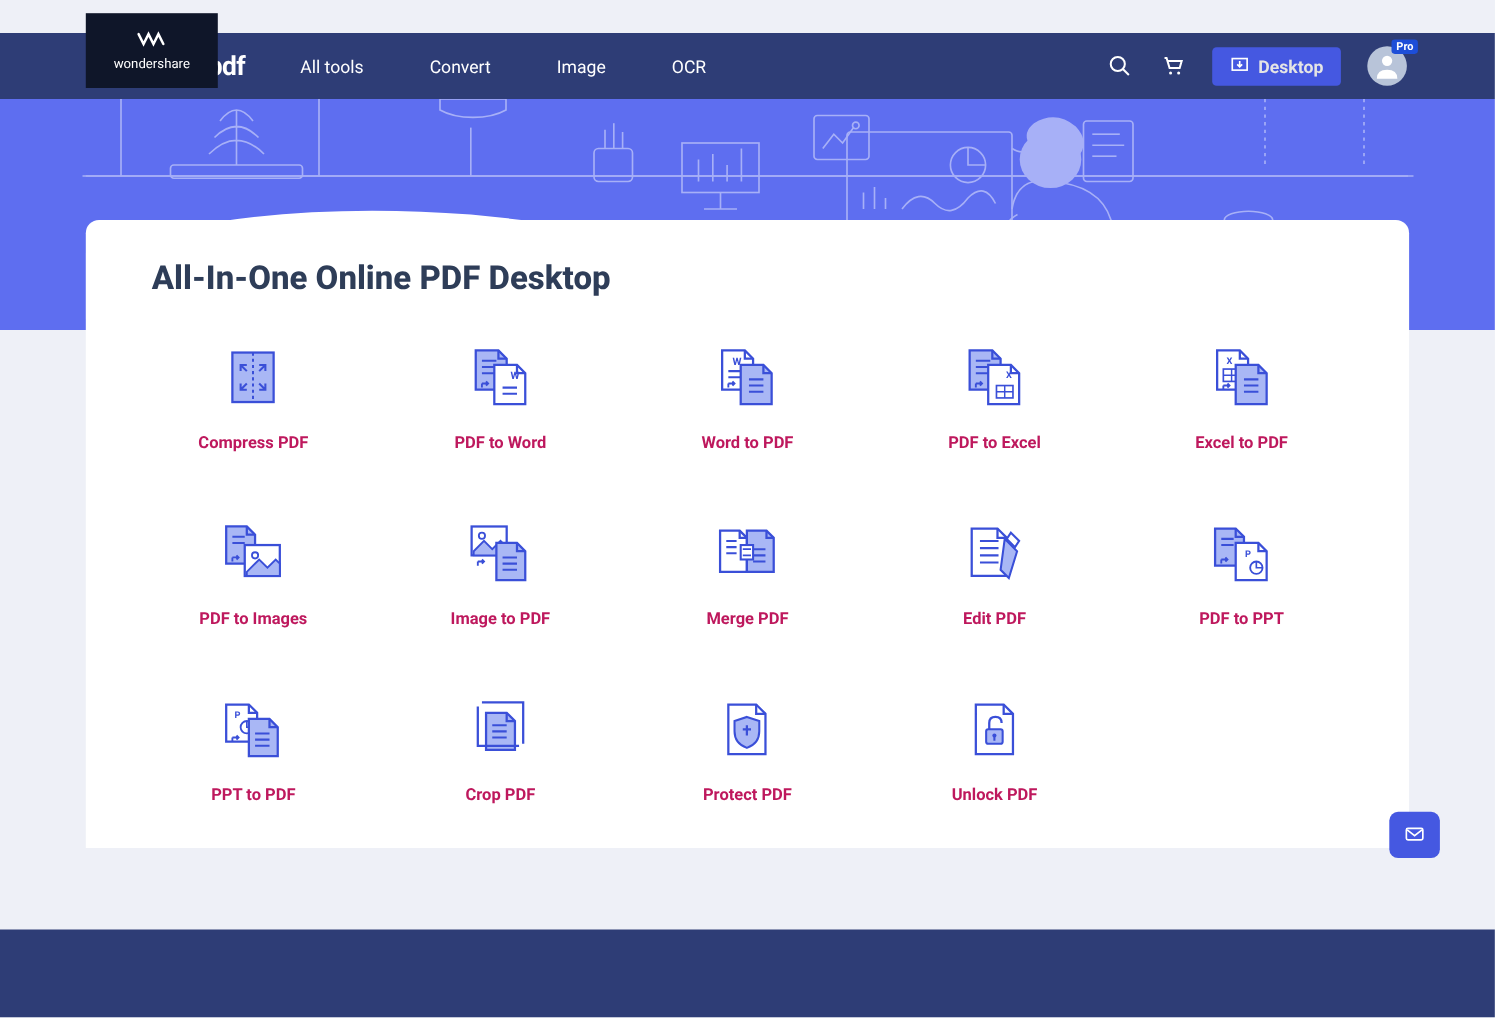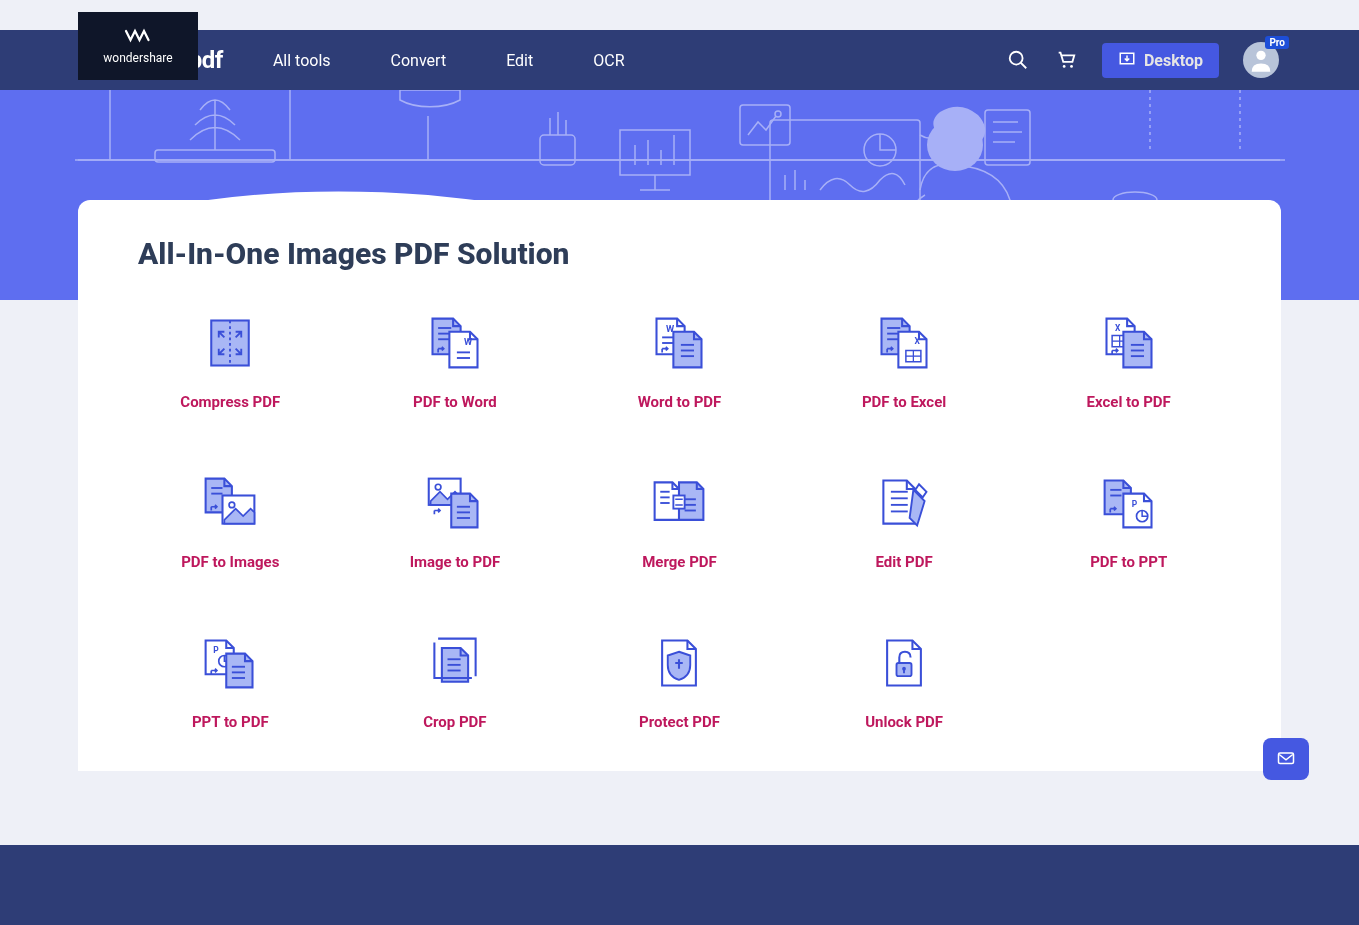--- a/index.html
+++ b/index.html
@@ -135,21 +135,21 @@
   <div class="logo-area">
     <svg class="logo-icon" viewBox="0 0 24 24">
       <rect x="2" y="2" width="9" height="20" fill="#fff"></rect>
       <rect x="13" y="2" width="9" height="9" fill="#fff"></rect>
     </svg>
     <span class="logo-text">hipdf</span>
   </div>
   <nav class="nav">
     <a>All tools</a>
     <a>Convert</a>
-    <a>Edit</a>
+    <a>Image</a>
     <a>OCR</a>
   </nav>
   <div class="header-right">
     <div class="ico-btn">
       <svg viewBox="0 0 24 24" width="22" height="22">
         <circle cx="10" cy="10" r="7" stroke="#fff" stroke-width="2" fill="none"></circle>
         <line x1="15" y1="15" x2="21" y2="21" stroke="#fff" stroke-width="2"></line>
       </svg>
     </div>
     <div class="ico-btn">
@@ -235,21 +235,21 @@
       <line x1="75" y1="70" x2="1285" y2="70"></line>
     </g>
   </svg>
 </div>
 
 <svg class="wave" viewBox="0 0 1203 120" preserveAspectRatio="none">
   <path d="M0 60 Q150 10 350 25 Q550 45 720 85 Q880 120 1050 105 Q1150 95 1203 80 L1203 120 L0 120 Z" fill="#fff"></path>
 </svg>
 
 <div class="card">
-  <h1 class="headline">All-In-One Images PDF Solution</h1>
+  <h1 class="headline">All-In-One Online PDF Desktop</h1>
   <div class="grid" id="tools-grid">
       <div class="tool">
         <div class="tool-ic">
           <svg viewBox="0 0 64 64" width="60" height="60">
             <rect x="12" y="8" width="40" height="48" fill="#a9b7f5" stroke="#3a4fd8" stroke-width="2.2"></rect>
             <path d="M44 8 L52 16 V56 H12" fill="none"></path>
             <line x1="32" y1="8" x2="32" y2="56" stroke="#3a4fd8" stroke-width="2" stroke-dasharray="3 3"></line>
             <path d="M20 20 l6 6 M26 20 h-6 v6" stroke="#3a4fd8" stroke-width="2" fill="none"></path>
             <path d="M44 44 l-6 -6 M38 44 h6 v-6" stroke="#3a4fd8" stroke-width="2" fill="none"></path>
             <path d="M20 44 l6 -6 M20 38 v6 h6" stroke="#3a4fd8" stroke-width="2" fill="none"></path>

